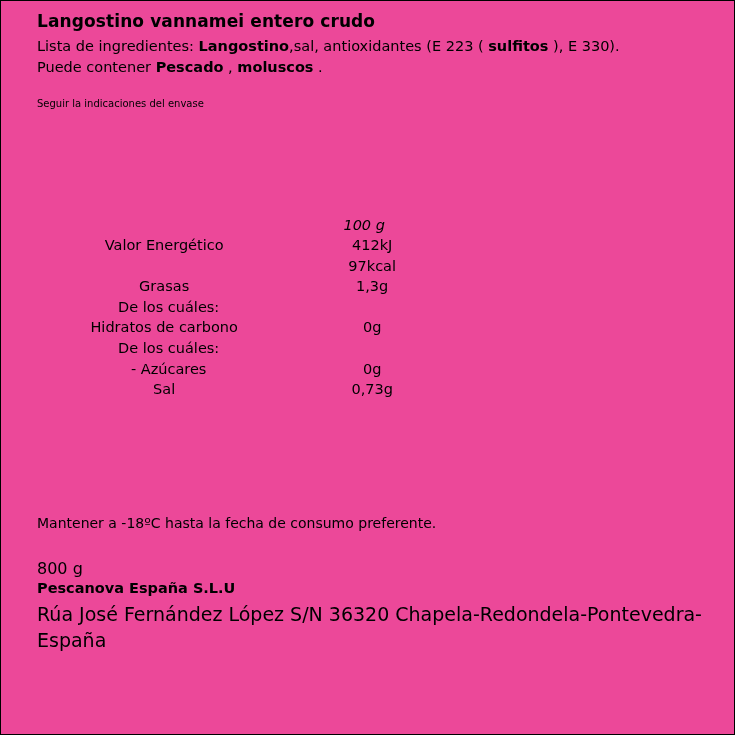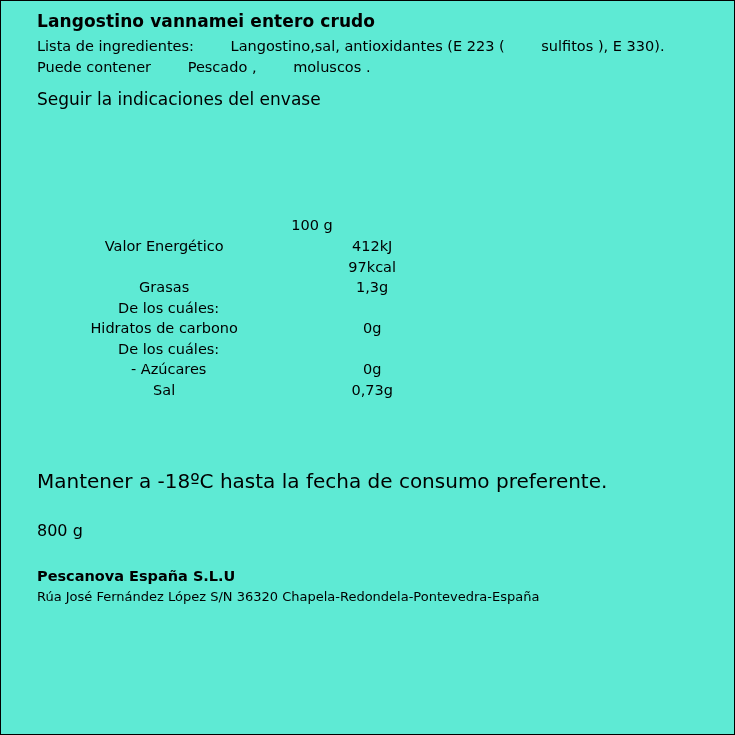--- a/index.html
+++ b/index.html
@@ -13,42 +13,41 @@
     font-family: "DejaVu Sans", sans-serif;
     color: #000000;
     overflow: hidden;
   }
   .label {
     position: relative;
     width: 735px;
     height: 735px;
     box-sizing: border-box;
     border: 1px solid #000000;
-    background: #5eead4;
+    background: #ec4899;
     padding: 8px 22px 0 36px;
   }
   .product-title {
     font-size: 17px;
     font-weight: bold;
     letter-spacing: 0.1px;
     margin: 2px 0 5px 0;
     line-height: 1.2;
   }
   .ingredients {
     font-size: 14.5px;
     line-height: 1.42;
     max-width: 660px;
   }
   .ingredients b {
-    font-weight: normal;
-    margin-left: 32px;
+    font-weight: bold;
   }
   .instructions {
-    font-size: 17px;
-    margin-top: 10px;
+    font-size: 10px;
+    margin-top: 19px;
     line-height: 1.4;
   }
   .nutrition {
     margin-top: 104px;
     width: 420px;
     font-size: 14.5px;
     border-collapse: collapse;
   }
   .nutrition td {
     padding: 0;
@@ -59,44 +58,44 @@
   .nutrition td.name {
     width: 260px;
     text-align: center;
   }
   .nutrition td.value {
     text-align: center;
     width: 160px;
     padding-right: 4px;
   }
   .nutrition tr.header td.value {
-    text-align: left;
+    text-align: center;
     padding-right: 20px;
+    font-style: italic;
   }
   .indent1 {
     padding-left: 9px !important;
   }
   .storage {
-    font-size: 20px;
-    margin-top: 66px;
+    font-size: 14px;
+    margin-top: 114px;
     line-height: 1.4;
   }
   .weight {
     font-size: 16px;
     font-weight: normal;
     margin-top: 26px;
   }
   .company {
     font-size: 14.5px;
     font-weight: bold;
-    margin-top: 26px;
     line-height: 1.4;
   }
   .address {
-    font-size: 13px;
+    font-size: 19px;
     margin-top: 2px;
     line-height: 1.4;
   }
 </style>
 </head>
 <body>
 
 <div class="label">
 
   <div class="product-title">Langostino vannamei entero crudo</div>

